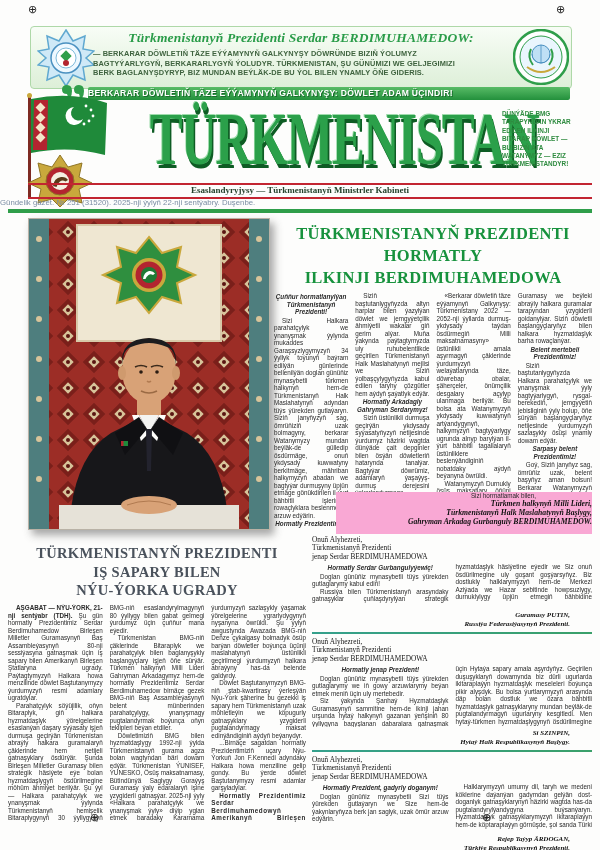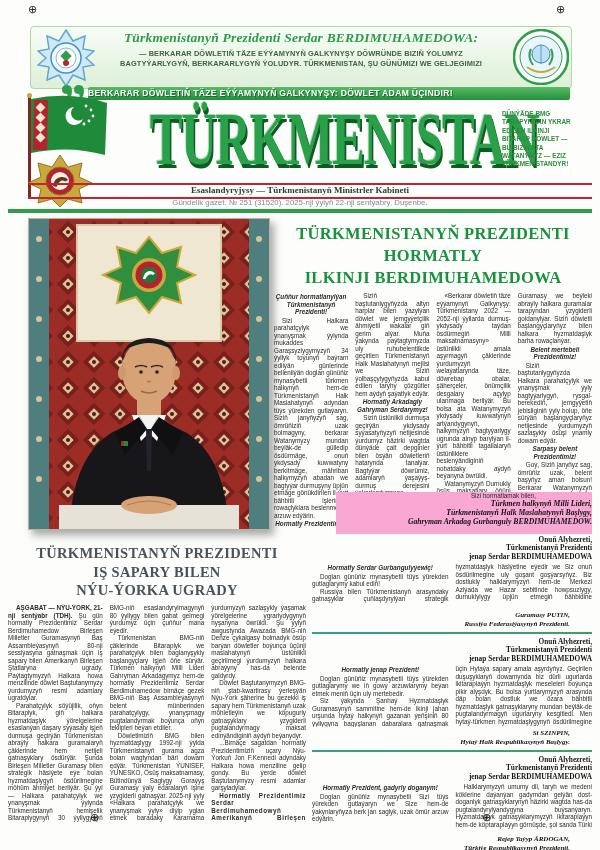--- a/index.html
+++ b/index.html
@@ -8,21 +8,21 @@
   .abs{position:absolute;}
   .crop{position:absolute;font-size:11px;color:#222;line-height:11px;}
 
   
   .banner{left:30px;top:26px;width:540px;height:61px;
           background:linear-gradient(#f8fdf6,#ddefd8);
           border:1px solid #aed8a8;border-radius:4px;}
   .banner-title{position:absolute;left:70px;right:70px;top:3px;text-align:center;
                 font-family:"Liberation Serif",serif;font-style:italic;font-weight:bold;
                 font-size:13.5px;color:#2a9c49;letter-spacing:.2px;}
-  .banner-quote{position:absolute;left:62px;right:62px;top:22px;text-align:center;
+  .banner-quote{position:absolute;left:62px;right:62px;top:22px;text-align:left;
                 font-size:7.4px;font-weight:bold;color:#3f633f;line-height:9.6px;letter-spacing:.1px;}
   .emb{position:absolute;top:2px;}
 
   
   .quoteglyph{left:62px;top:84px;width:24px;height:18px;}
   .ribbon{left:88px;top:87px;width:482px;height:13px;
           background:linear-gradient(#58bb66,#23903c);border-radius:2px;
           text-align:left;font-size:8.6px;font-weight:bold;color:#fff;line-height:13px;
           letter-spacing:.3px;text-shadow:1px 1px 0 #1b6b2d;}
 
@@ -31,21 +31,21 @@
   .mast-title{left:114px;top:100px;width:396px;height:80px;line-height:80px;text-align:center;
               font-family:"Liberation Serif",serif;font-weight:bold;font-size:60px;
               letter-spacing:-1.5px;color:#2ba04a;white-space:nowrap;
               transform:scaleX(.82) scaleY(1.22);transform-origin:center center;
               text-shadow:2px 3px 0 #0e5c24,-1px -1px 0 #9fdcac;}
   .mast-slogan{left:502px;top:110px;width:90px;font-size:6.4px;font-weight:bold;
                color:#2e8b3f;line-height:8.4px;}
   .redrule{left:28px;width:564px;height:2px;background:#c22531;}
   .founder{left:0;top:185px;width:600px;text-align:center;
            font-family:"Liberation Serif",serif;font-weight:bold;font-size:9px;color:#24422c;}
-  .dateline{left:0;top:198px;width:600px;text-align:center;font-size:7.8px;color:#7b8da4;}
+  .dateline{left:0;top:198px;width:600px;text-align:left;font-size:7.8px;color:#7b8da4;}
   .greenrule{left:8px;top:209px;width:584px;height:4px;background:#2f9e4a;}
 
   
   .photo{left:28px;top:218px;width:240px;height:310px;border:1px solid #b9b2a6;
          box-shadow:4px 5px 8px rgba(60,60,60,.45);background:#9c2d26;}
   .headline1{left:274px;top:223px;width:318px;text-align:center;
              font-family:"Liberation Serif",serif;font-weight:bold;font-size:16.5px;
              color:#17923d;line-height:22px;letter-spacing:.3px;}
   .cols{column-gap:7px;font-size:6.3px;line-height:7.5px;text-align:justify;overflow:hidden;}
   .cols p{margin:0;text-indent:8px;}
@@ -58,21 +58,21 @@
                      font-size:7.7px;line-height:9.2px;color:#111;}
 
   
   .headline2{left:8px;top:544px;width:298px;text-align:center;
              font-family:"Liberation Serif",serif;font-weight:bold;font-size:14.5px;
              color:#4a525c;line-height:18.5px;letter-spacing:.3px;}
   .art2cols{left:8px;top:604px;width:298px;height:224px;column-count:3;}
 
   
   .letters{left:312px;top:536px;width:280px;}
-  .letter-head{text-align:right;font-family:"Liberation Serif",serif;font-weight:bold;
+  .letter-head{text-align:left;font-family:"Liberation Serif",serif;font-weight:normal;
                font-size:7.3px;line-height:8.4px;color:#151515;margin-bottom:2px;}
   .letter-body{column-count:2;height:46px;}
   .letter-body.b2{height:62px;}
   .letter-body.b3{height:50px;}
   .letter-sig{text-align:right;padding-right:22px;font-family:"Liberation Serif",serif;
               font-weight:bold;font-style:italic;font-size:7px;line-height:8.4px;color:#111;margin-top:2px;}
   .tealrule{height:2px;background:linear-gradient(90deg,#35a08c,#3aa06a);margin:4px 0 4px 0;}
 </style>
 </head>
 <body>
@@ -95,24 +95,25 @@
     <svg class="emb" style="left:482px;" width="56" height="56" viewBox="0 0 56 56">
       <circle cx="28" cy="28" r="27" fill="#fff" stroke="#2f9e4a" stroke-width="2.5"></circle>
       <circle cx="28" cy="28" r="21" fill="#eaf6fd" stroke="#2f9e4a" stroke-width="1"></circle>
       <circle cx="28" cy="25" r="9" fill="#bfe0f5" stroke="#4a90c0" stroke-width="1"></circle>
       <path d="M19,25 a9,9 0 0 0 18,0" fill="none" stroke="#4a90c0" stroke-width=".8"></path>
       <line x1="28" y1="16" x2="28" y2="34" stroke="#4a90c0" stroke-width=".8"></line>
       <path d="M14,38 q14,10 28,0" fill="none" stroke="#c9a83c" stroke-width="2"></path>
       <path d="M18,20 q-4,8 2,16" fill="none" stroke="#2f9e4a" stroke-width="2"></path>
       <path d="M38,20 q4,8 -2,16" fill="none" stroke="#2f9e4a" stroke-width="2"></path>
     </svg>
-    <div class="banner-title">Türkmenistanyň Prezidenti Serdar BERDIMUHAMEDOWA:</div>
+    <div class="banner-title">Türkmenistanyň Prezidenti Serdar BERDIMUHAMEDOW:</div>
     <div class="banner-quote">
         <div>— BERKARAR DÖWLETIŇ TÄZE EÝÝAMYNYŇ GALKYNYŞY DÖWRÜNDE BIZIŇ ÝOLUMYZ</div>
         <div>BAGTYÝARLYGYŇ, BERKARARLYGYŇ ÝOLUDYR. TÜRKMENISTAN, ŞU GÜNÜMIZI WE GELJEGIMIZI</div>
+        <div>BERK BAGLANYŞDYRYP, BIZ MUNDAN BEÝLÄK-DE BU ÝOL BILEN YNAMLY ÖŇE GIDERIS.</div>
       </div>
   </div>
 
   <svg class="abs quoteglyph" viewBox="0 0 24 18">
     <path d="M5,1 q5,0 5,6 q0,8 -7,11 q4,-5 2,-8 q-5,0 -5,-4.5 q0,-4.5 5,-4.5z" fill="#2f9e4a"></path>
     <path d="M17,1 q5,0 5,6 q0,8 -7,11 q4,-5 2,-8 q-5,0 -5,-4.5 q0,-4.5 5,-4.5z" fill="#2f9e4a"></path>
   </svg>
   <div class="abs ribbon">BERKARAR DÖWLETIŇ TÄZE EÝÝAMYNYŇ GALKYNYŞY: DÖWLET ADAM ÜÇINDIR!</div>
 
   <svg class="abs flagwrap" viewBox="0 0 94 114">

